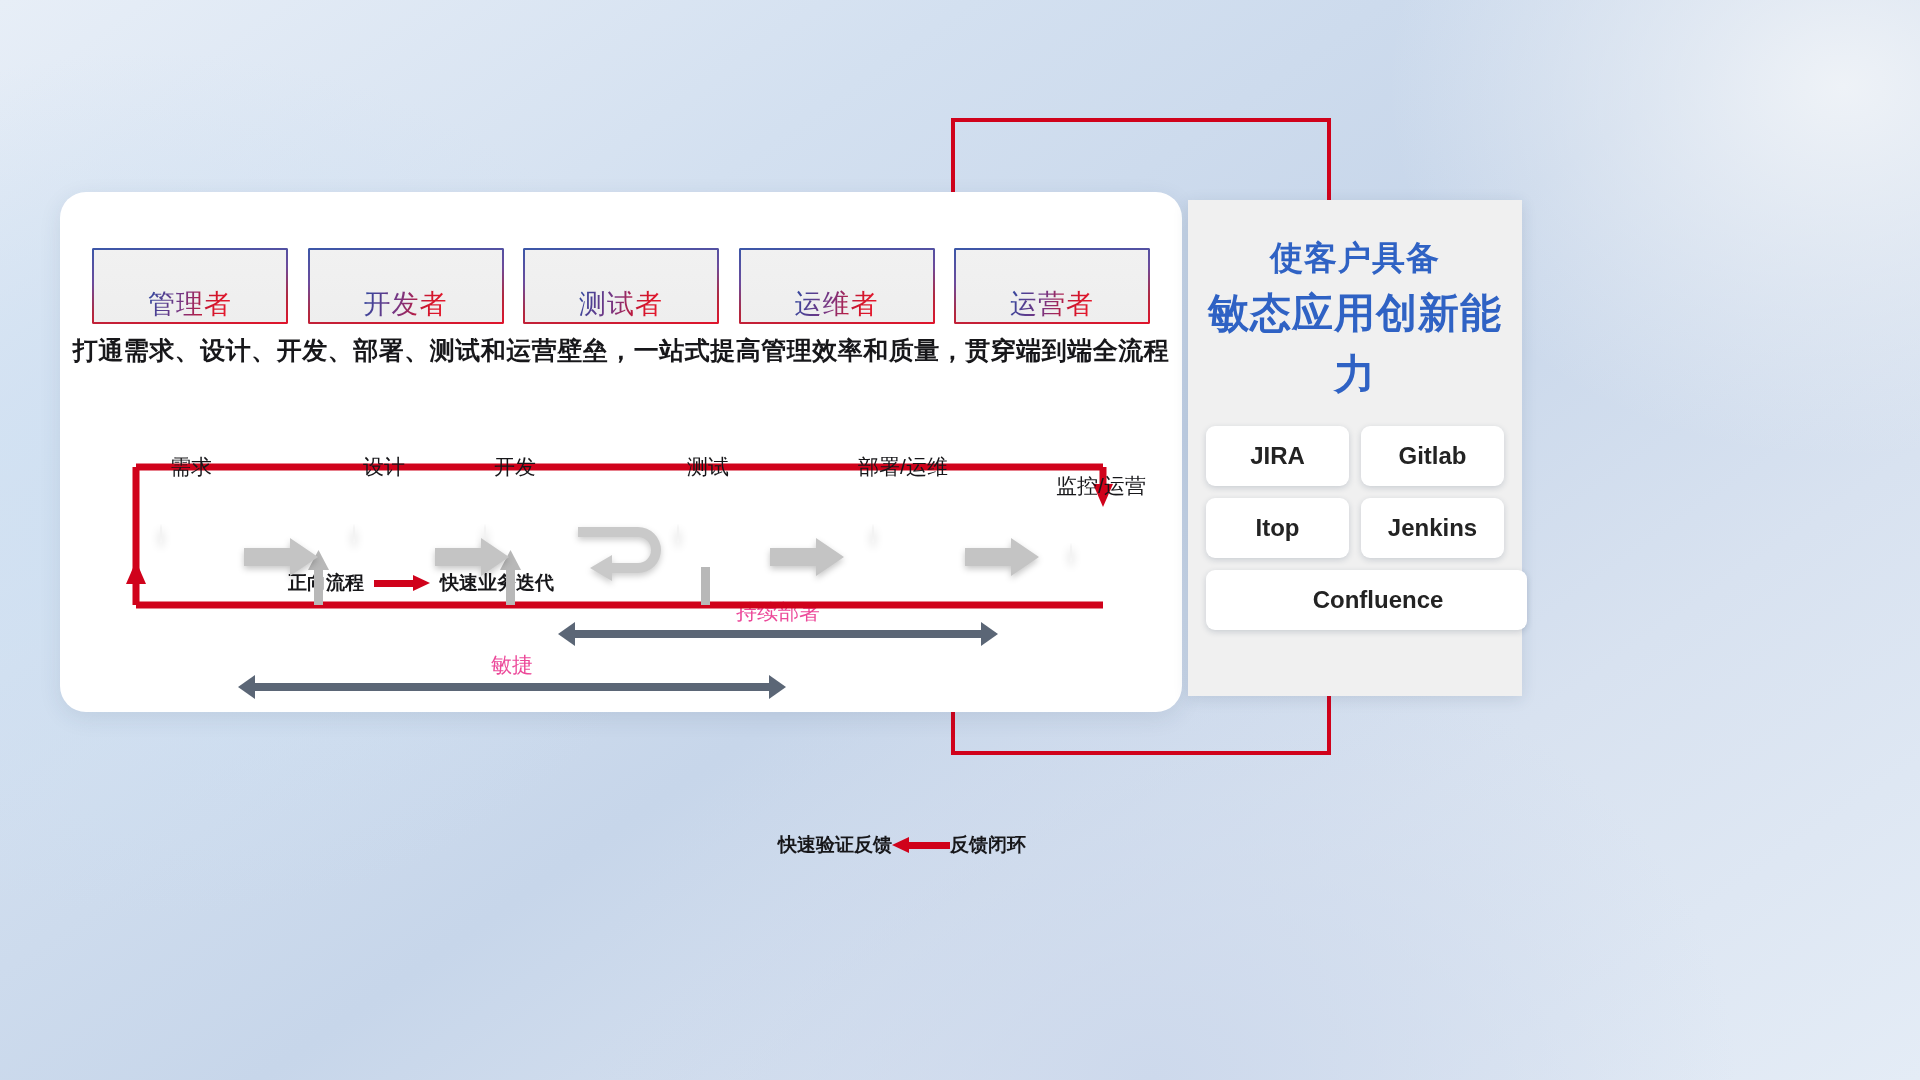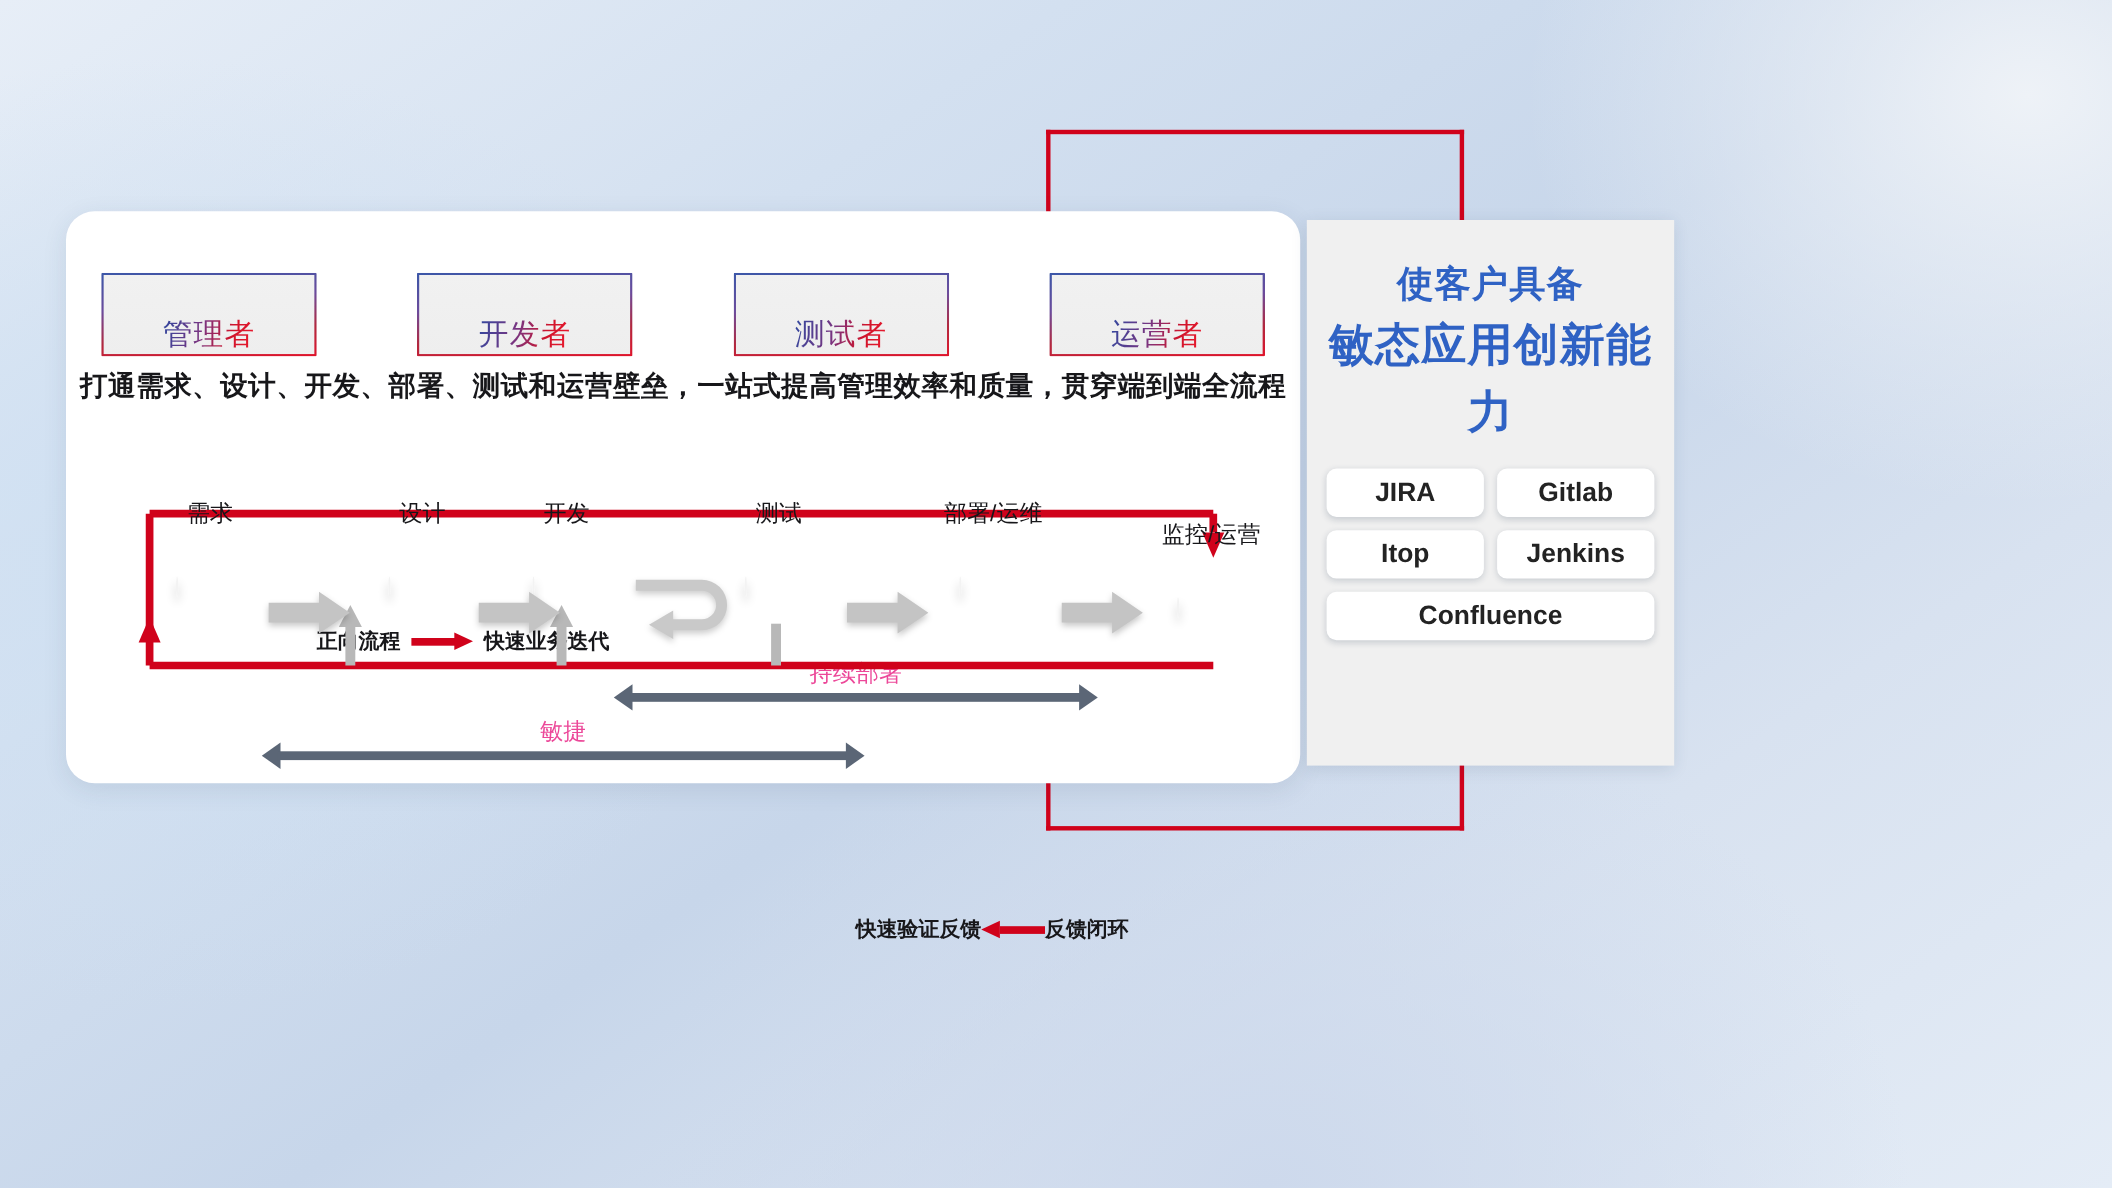--- a/index.html
+++ b/index.html
@@ -152,47 +152,50 @@
   }
   .rp-title{
     margin-top:34px;text-align:center;color:#2f62c4;font-size:33px;font-weight:700;
     line-height:1.48;letter-spacing:1px;
   }
   .rp-title .l2{display:block;font-size:41px;}
   .chips{
     margin:22px 18px 0 18px;display:flex;flex-wrap:wrap;gap:12px 12px;
   }
   .chip{
-    background:#fff;border-radius:9px;height:44px;
+    background:#fff;border-radius:9px;height:60px;
     display:flex;align-items:center;justify-content:center;
     font-size:24px;font-weight:700;color:#232323;
     box-shadow:0 2px 6px rgba(30,50,80,.18);
     flex:0 0 calc(50% - 6px);
   }
-  .chip.full{flex:0 0 100%;}
+  .chip.full{flex:0 0 100%;padding-left:23px;}
 </style>
 </head>
 <body>
 
 <div id="stage">
 
   <div class="red-frame-stub"></div>
   <div class="red-frame"></div>
 
   <div class="card">
 
     <div class="roles">
       <div class="role-box">
         <span class="role-label">管理者</span>
       </div>
       <div class="role-box">
         <span class="role-label">开发者</span>
       </div>
       <div class="role-box">
         <span class="role-label">测试者</span>
+      </div>
+      <div class="role-box">
+        <span class="role-label">运维者</span>
       </div>
       <div class="role-box">
         <span class="role-label">运营者</span>
       </div>
     </div>
 
     <div class="desc">打通需求、设计、开发、部署、测试和运营壁垒，一站式提高管理效率和质量，贯穿端到端全流程</div>
 
     <div class="legend-fwd">
       <span class="txt">正向流程</span>

